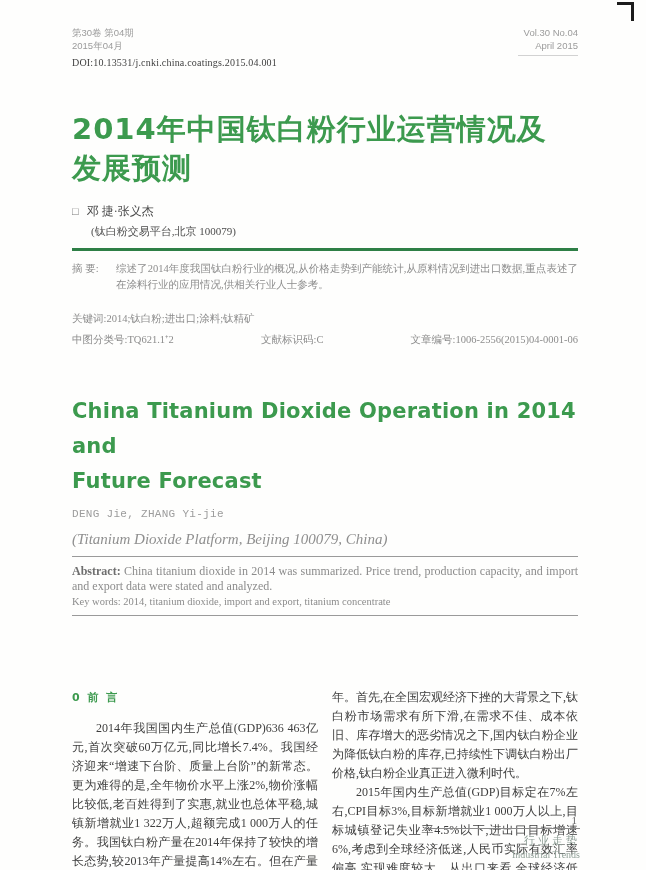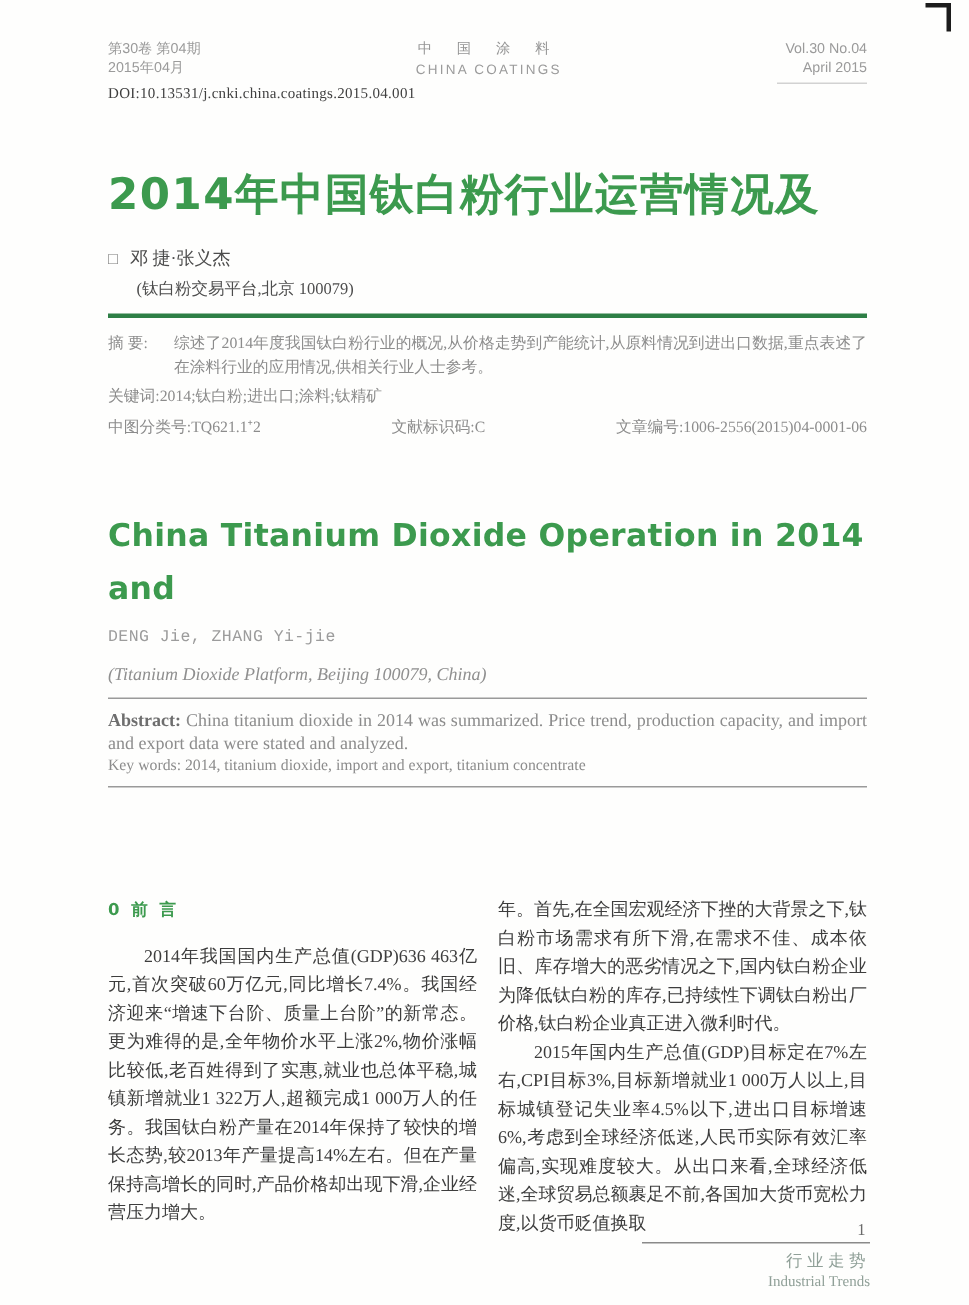--- a/index.html
+++ b/index.html
@@ -34,30 +34,30 @@
   }
   .byline{margin-top:15px;font-size:12px;color:#4d4d4d;}
   .byline .marker{color:#7b7b7b;font-size:11px;margin-right:8px;}
   .affil-cn{margin-top:4px;padding-left:19px;font-size:11px;color:#4d4d4d;}
   .rule-green{height:2.5px;margin-top:9px;}
   
   .abs-cn{margin-top:10px;font-size:10.5px;line-height:16px;color:#8c8c8c;}
   .abs-row{display:flex;}
   .abs-row .lbl{flex:0 0 44px;}
   .abs-row .txt{flex:1;text-align:justify;}
-  .kw-cn{margin-top:3px;}
+  .kw-cn{margin-top:18px;}
   .clc-row{display:flex;justify-content:space-between;margin-top:5px;}
   
   .title-en{
     margin:46px 0 0 0;
     font-family:"DejaVu Sans", sans-serif;
     font-weight:bold;font-size:21px;line-height:35px;letter-spacing:0.2px;
   }
   .authors-en{margin-top:9px;font-family:Liberation Mono, monospace;font-size:11px;color:#9c9c9c;letter-spacing:0.3px;}
-  .affil-en{margin-top:11px;font-size:12px;font-style:italic;color:#8f8f8f;}
+  .affil-en{margin-top:11px;font-size:15px;font-style:italic;color:#8f8f8f;}
   .hairline{border:0;border-top:1px solid #9a9a9a;margin:8px 0 0 0;}
   .abs-en{margin-top:7px;font-size:12px;line-height:15px;color:#8c8c8c;text-align:justify;}
   .abs-en .blbl{font-weight:bold;color:#6e6e6e;}
   .kw-en{margin-top:2px;font-size:10.5px;color:#8c8c8c;}
   
   .body-cols{display:flex;gap:14px;margin-top:72px;}
   .col{width:246px;font-size:12px;line-height:19px;color:#3d3d3d;text-align:justify;}
   .sec-heading{
     font-family:"DejaVu Sans", sans-serif;font-weight:bold;font-size:11px;
     letter-spacing:2px;margin:0 0 12px 0;
@@ -76,34 +76,31 @@
 
 <div class="page">
 
   <div class="corner-mark"></div>
 
   <div class="hdr">
     <div class="hdr-left">
       <div>第30卷 第04期</div>
       <div>2015年04月</div>
     </div>
-    <div class="hdr-center">
-      <div class="cn">中 国 涂 料</div>
-      <div class="en">CHINA COATINGS</div>
-    </div>
     <div class="hdr-right">
       <div>Vol.30 No.04</div>
       <div>April 2015</div>
       <div class="hdr-rule"></div>
     </div>
   </div>
   <div class="doi">DOI:10.13531/j.cnki.china.coatings.2015.04.001</div>
 
   <h1 class="title-cn" style="color: rgb(60, 154, 78);">
     <span>2014年中国钛白粉行业运营情况及</span><br>
+    <span>发展预测</span>
   </h1>
 
   <div class="byline">
     <span class="marker">□</span><span>邓  捷·张义杰</span>
   </div>
   <div class="affil-cn">(钛白粉交易平台,北京 100079)</div>
 
   <div class="rule-green" style="background: rgb(46, 127, 70);"></div>
 
   <div class="abs-cn">
@@ -116,20 +113,21 @@
     </div>
     <div class="clc-row">
       <span><span>中图分类号:</span><span>TQ621.1⁺2</span></span>
       <span><span>文献标识码:</span><span>C</span></span>
       <span><span>文章编号:</span><span>1006-2556(2015)04-0001-06</span></span>
     </div>
   </div>
 
   <h2 class="title-en" style="color: rgb(60, 154, 78);">
     <span>China Titanium Dioxide Operation in 2014 and</span><br>
+    <span>Future Forecast</span>
   </h2>
   <div class="authors-en">DENG Jie, ZHANG Yi-jie</div>
   <div class="affil-en">(Titanium Dioxide Platform, Beijing 100079, China)</div>
 
   <hr class="hairline">
 
   <div class="abs-en">
     <span class="blbl">Abstract:</span>
     <span>China titanium dioxide in 2014 was summarized. Price trend, production capacity, and import and export data were stated and analyzed.</span>
   </div>

